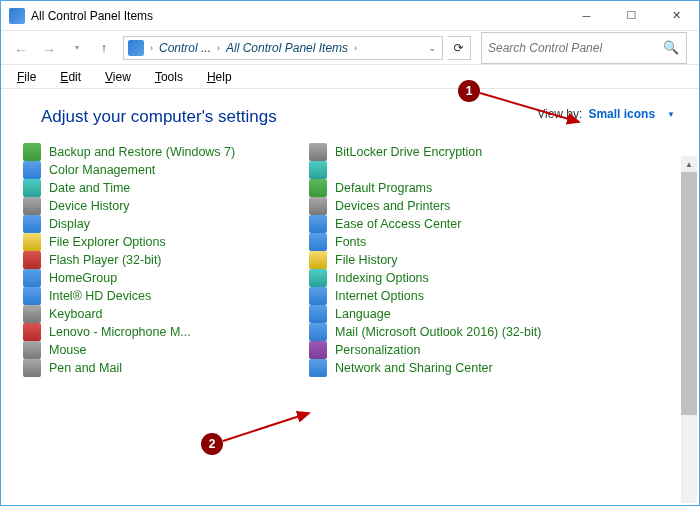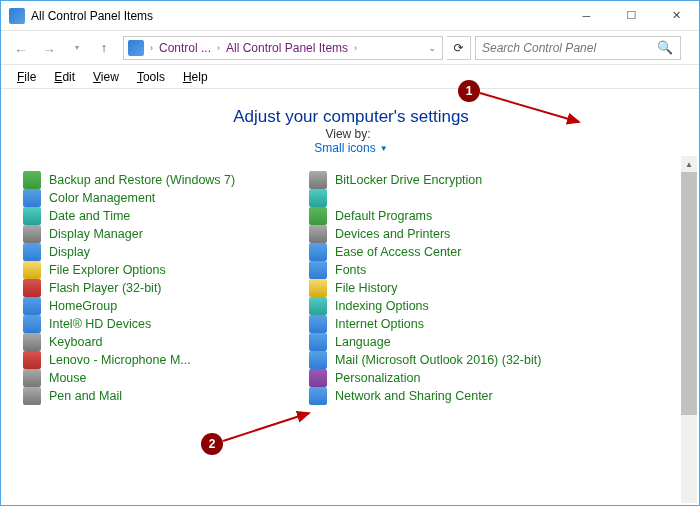--- a/index.html
+++ b/index.html
@@ -10,38 +10,38 @@
 .titlebar .app-icon { width: 16px; height: 16px; margin: 0 6px 0 8px; background: linear-gradient(135deg,#2e7cd6,#5aa0e6); border-radius: 2px; }
 .titlebar .title { font-size: 12px; color: #000; flex: 1; }
 .titlebar .win-btn { width: 45px; height: 30px; display: flex; align-items: center; justify-content: center; color: #444; font-size: 11px; }
 
 
 .navbar { height: 34px; display: flex; align-items: center; padding: 0 8px; gap: 4px; border-bottom: 1px solid #e5e5e5; }
 .nav-arrow { width: 24px; height: 24px; display: flex; align-items: center; justify-content: center; color: #999; font-size: 14px; border-radius: 2px; }
 .nav-up { width: 22px; height: 22px; display: flex; align-items: center; justify-content: center; color: #333; font-size: 13px; }
 .addressbar { flex: 1; height: 24px; border: 1px solid #ccc; display: flex; align-items: center; padding: 0 2px; gap: 2px; max-width: 320px; margin-left: 4px; }
 .addressbar .addr-icon { width: 16px; height: 16px; background: linear-gradient(135deg,#2e7cd6,#5aa0e6); border-radius: 2px; margin: 0 2px; }
-.addr-seg { font-size: 12px; color: #701a75; padding: 0 2px; white-space: nowrap; }
+.addr-seg { font-size: 12px; color: #0c4a6e; padding: 0 2px; white-space: nowrap; font-style: italic; }
 .addr-sep { color: #666; font-size: 9px; padding: 0 2px; }
 .addr-drop { margin-left: auto; color: #666; font-size: 9px; padding: 0 4px; }
 .refresh-btn { width: 24px; height: 24px; border: 1px solid #ccc; border-left: none; display: flex; align-items: center; justify-content: center; font-size: 12px; color: #333; }
-.searchbox { width: 206px; height: 24px; border: 1px solid #ccc; display: flex; align-items: center; padding: 0 6px; }
+.searchbox { width: 206px; height: 32px; border: 1px solid #ccc; display: flex; align-items: center; margin-left: 6px; padding: 0 6px; }
 .searchbox input { border: none; outline: none; flex: 1; font-size: 12px; font-style: italic; color: #888; background: transparent; }
 .searchbox .search-icon { color: #555; font-size: 13px; }
 
 
-.menubar { height: 24px; display: flex; align-items: center; padding: 0 8px; gap: 2px; border-bottom: 1px solid #e5e5e5; }
+.menubar { height: 24px; display: flex; align-items: center; padding: 0 8px; gap: 8px; border-bottom: 1px solid #e5e5e5; }
 .menubar .menu-item { font-size: 12px; padding: 2px 8px; color: #000; }
 .menubar .menu-item u { text-decoration: underline; }
 
 
-.header-row { display: flex; align-items: center; padding: 18px 24px 10px 26px; flex-direction: column; }
+.header-row { display: flex; align-items: flex-start; padding: 18px 24px 10px 40px; }
 .header-row .heading { color: #003399; font-size: 17px; font-weight: 400; flex: 1; }
 .viewby-label { font-size: 12px; color: #333; margin-right: 6px; }
-.viewby-value { font-size: 12px; color: #0066cc; display: flex; align-items: center; gap: 4px; }
+.viewby-value { font-size: 12px; color: #0066cc; display: flex; align-items: center; gap: 12px; font-weight: bold; }
 .viewby-value .caret { font-size: 8px; color: #0066cc; }
 
 
 .content { position: relative; height: calc(506px - 30px - 34px - 24px - 50px); overflow: hidden; padding: 6px 12px 0 22px; }
 .cols { display: flex; gap: 0; }
 .col { width: 286px; display: flex; flex-direction: column; }
 .cp-item { display: flex; align-items: center; gap: 8px; cursor: pointer; }
 .cp-item .ico { width: 18px; height: 18px; flex-shrink: 0; border-radius: 2px; display: flex; align-items: center; justify-content: center; font-size: 10px; color: #fff; }
 .cp-item .lbl { font-size: 12.5px; color: #1a7a1a; white-space: nowrap; }
 
@@ -122,21 +122,21 @@
         <div class="cp-item">
           <div class="ico i-blue"></div>
           <div class="lbl">Color Management</div>
         </div>
         <div class="cp-item">
           <div class="ico i-teal"></div>
           <div class="lbl">Date and Time</div>
         </div>
         <div class="cp-item">
           <div class="ico i-gray"></div>
-          <div class="lbl">Display Manager</div>
+          <div class="lbl">Device History</div>
         </div>
         <div class="cp-item">
           <div class="ico i-blue"></div>
           <div class="lbl">Display</div>
         </div>
         <div class="cp-item">
           <div class="ico i-yellow"></div>
           <div class="lbl">File Explorer Options</div>
         </div>
         <div class="cp-item">

